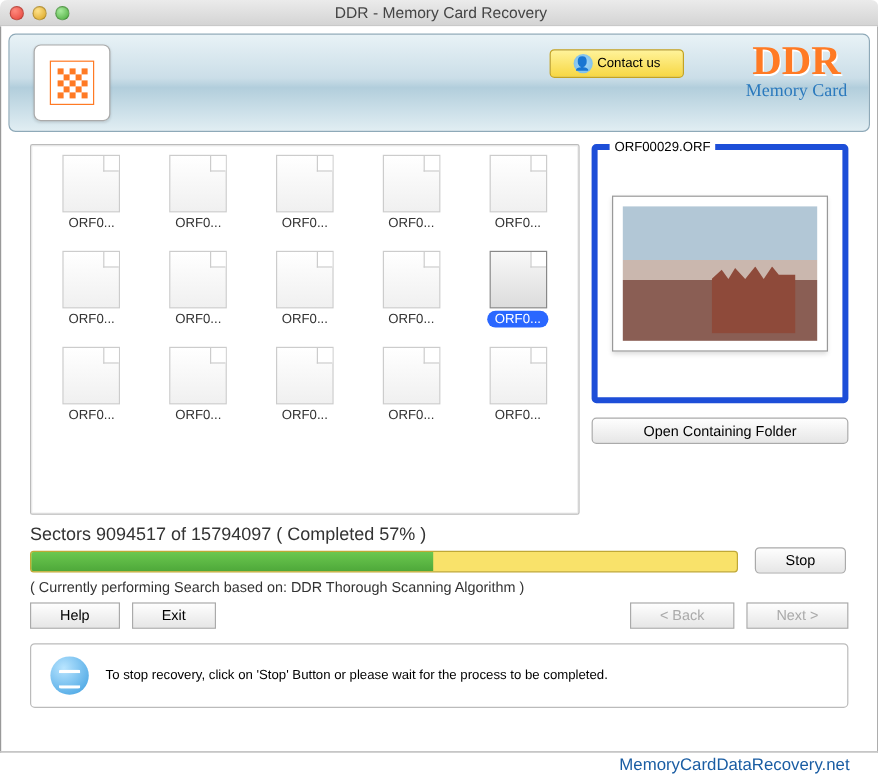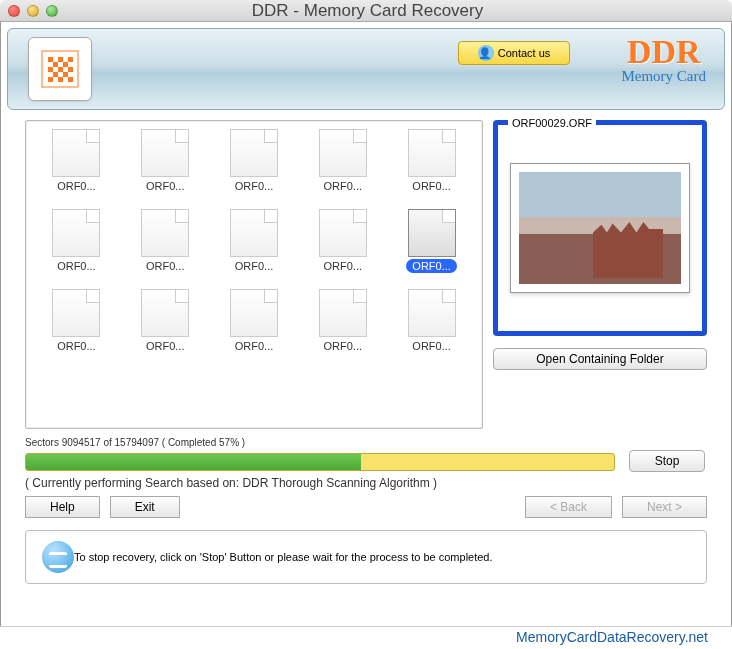--- a/index.html
+++ b/index.html
@@ -3,21 +3,21 @@
 <meta charset="utf-8">
 <style>
 * { box-sizing: border-box; margin: 0; padding: 0; }
 body { font-family: "Lucida Grande", Arial, sans-serif; font-size: 11px; background: #fff; width: 732px; height: 649px; position: relative; }
 .titlebar { height: 22px; background: linear-gradient(#ebebeb, #d4d4d4); border-bottom: 1px solid #aaa; display: flex; align-items: center; padding-left: 8px; border-top-left-radius: 6px; border-top-right-radius: 6px; }
 .traffic { display: flex; gap: 7px; }
 .dot { width: 12px; height: 12px; border-radius: 50%; border: 0.5px solid rgba(0,0,0,0.2); }
 .dot.red { background: radial-gradient(circle at 35% 30%, #ff8a7e, #e6443a); }
 .dot.yel { background: radial-gradient(circle at 35% 30%, #ffe28a, #d9a422); }
 .dot.grn { background: radial-gradient(circle at 35% 30%, #a8eb9d, #4aaa3b); }
-.title { flex: 1; text-align: center; font-size: 17px; color: #444; margin-right: 55px; }
+.title { flex: 1; text-align: center; font-size: 13px; color: #444; margin-right: 55px; }
 .app { border: 1px solid #999; border-top: none; height: 605px; background: #fff; padding: 6px; }
 .header { height: 82px; background: linear-gradient(180deg,#e8f2f6 0%,#cbdee8 45%,#b2cedc 55%,#e1eef3 100%); border: 1px solid #8ea9b8; border-radius: 6px; position: relative; display: flex; align-items: center; padding: 0 20px; }
 .logo-btn { width: 64px; height: 64px; background: #fff; border: 1px solid #aaa; border-radius: 6px; display: flex; align-items: center; justify-content: center; box-shadow: 0 1px 2px rgba(0,0,0,0.1); }
 .logo-btn svg { width: 44px; height: 44px; }
 .contact-btn { position: absolute; left: 450px; top: 12px; width: 112px; height: 24px; background: linear-gradient(#fff39a,#f7d743); border: 1px solid #c5a320; border-radius: 4px; display: flex; align-items: center; justify-content: center; gap: 4px; font-size: 11px; }
 .contact-btn .ic { width:16px; height:16px; border-radius:50%; background: radial-gradient(#aeddf8,#6db6e8); display:inline-flex; align-items:center; justify-content:center; font-size:11px; }
 .brand { position: absolute; right: 18px; top: 8px; text-align: center; }
 .brand .ddr { font-family: "Comic Sans MS", cursive; font-size: 34px; font-weight: bold; color: #ff7a24; text-shadow: 1px 1px #fff; line-height: 0.9; }
 .brand .sub { color: #2a79bd; font-size: 15px; font-family: "Comic Sans MS", cursive; }
 .body-area { padding: 10px 18px 0 18px; }
@@ -31,30 +31,30 @@
 .file.selected .flabel { background: #2a67ff; color:#fff; }
 .preview-col { width: 214px; display: flex; flex-direction: column; }
 .preview-group { border: 5px solid #1d4ed8; border-radius: 4px; padding: 8px; position: relative; height: 216px; display:flex; align-items:center; justify-content:center; }
 .preview-group .legend { position: absolute; top: -8px; left: 10px; background: #fff; padding: 0 4px; font-size: 11px; }
 .photo { width: 180px; height: 130px; border: 1px solid #999; background: #fff; padding: 8px; box-shadow: 0 2px 4px rgba(0,0,0,0.15); display:flex; align-items:center; justify-content:center; }
 .photo-inner { width:100%; height:100%; background: linear-gradient(180deg,#b2c7d6 0 40%, #cab7ae 40% 55%, #8a5e54 55% 100%); position:relative; }
 .photo-inner::after { content:""; position:absolute; right:18px; bottom:6px; width:70px; height:70px; background:#8e4a3a; clip-path: polygon(0 100%, 0 35%, 12% 24%, 20% 35%, 28% 22%, 40% 35%, 52% 20%, 62% 35%, 72% 20%, 80% 30%, 100% 30%, 100% 100%); }
 .open-btn { width: 100%; height: 22px; margin-top: 12px; background: linear-gradient(#fefefe,#e6e6e6); border:1px solid #aaa; border-radius: 4px; font-size: 12px; cursor:pointer; }
 .progress-area { margin-top: 8px; }
 .sector-row { display:flex; justify-content:space-between; align-items:center; }
-.sector-text { font-size: 10px; color:#333; }
+.sector-text { font-size: 15px; color:#333; }
 .stop-btn { width: 76px; height: 22px; background: linear-gradient(#fefefe,#e6e6e6); border:1px solid #aaa; border-radius: 4px; font-size: 12px; }
 .prog-outer { margin-top: 2px; width: 590px; height: 18px; border:1px solid #c0a836; border-radius:3px; background:#f9e26a; overflow:hidden; position:relative; }
 .prog-inner { height:100%; background: linear-gradient(#6bc84f,#4ea83a); }
 .algo { font-size: 12px; color:#333; margin-top: 4px; }
 .nav-row { display:flex; gap:10px; margin-top: 6px; align-items:center; }
 .nav-btn { height: 22px; background: linear-gradient(#fefefe,#e6e6e6); border:1px solid #aaa; border-radius: 0; font-size: 12px; padding: 0 24px; }
 .spacer { flex:1; }
 .nav-btn.disabled { color:#aaa; }
-.info-box { margin-top: 12px; border:1px solid #bbb; border-radius:4px; height: 54px; display:flex; align-items:center; padding: 0 16px; }
+.info-box { margin-top: 12px; border:1px solid #bbb; border-radius:4px; height: 54px; display:flex; align-items:center; gap: 14px; padding: 0 16px; }
 .info-icon { width:32px; height:32px; border-radius:50%; background: radial-gradient(circle at 35% 30%,#b9e5ff,#3a9de0); position:relative; }
 .info-icon::after { content:""; position:absolute; left:7px; top:11px; width:18px; height:10px; border:3px solid #fff; border-left:none; border-right:none; border-radius:2px; }
 .footer { text-align:right; color:#1a5da3; font-size:14px; padding: 2px 24px 0 0; border-top:1px solid #ccc; margin-top:-1px; }
 </style>
 </head>
 <body>
 
 <div class="titlebar">
   <div class="traffic">
     <div class="dot red"></div>

